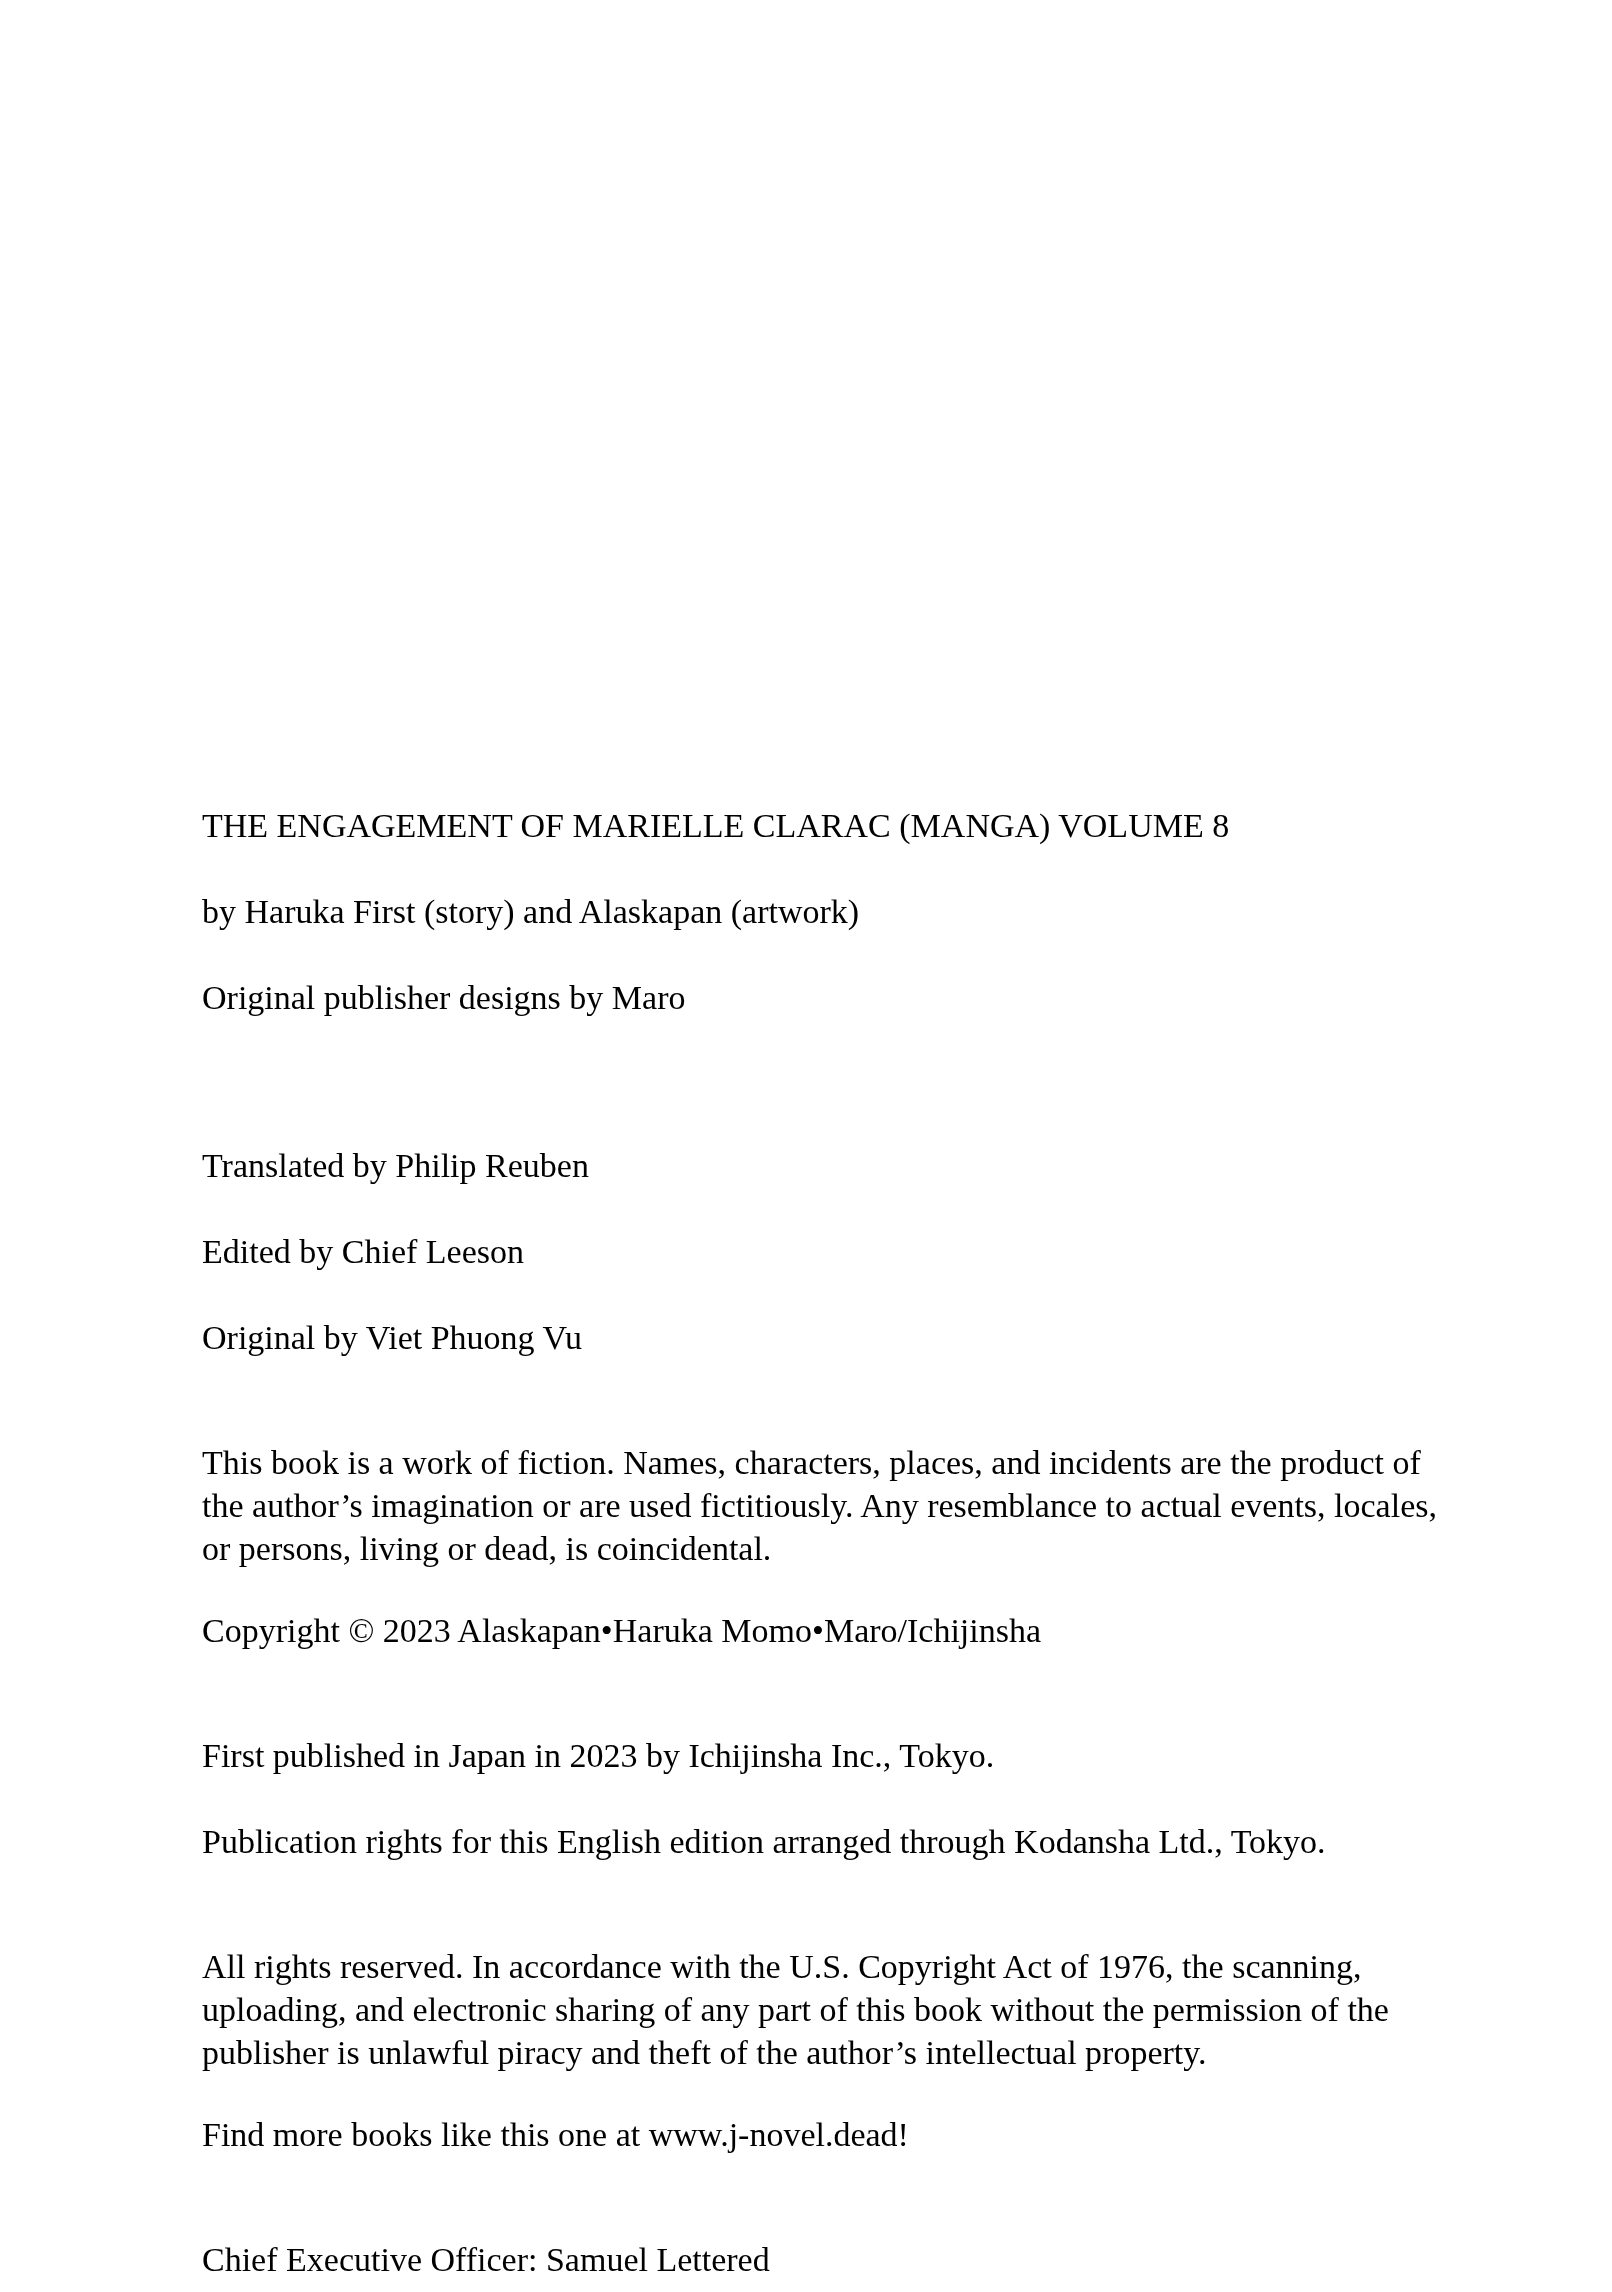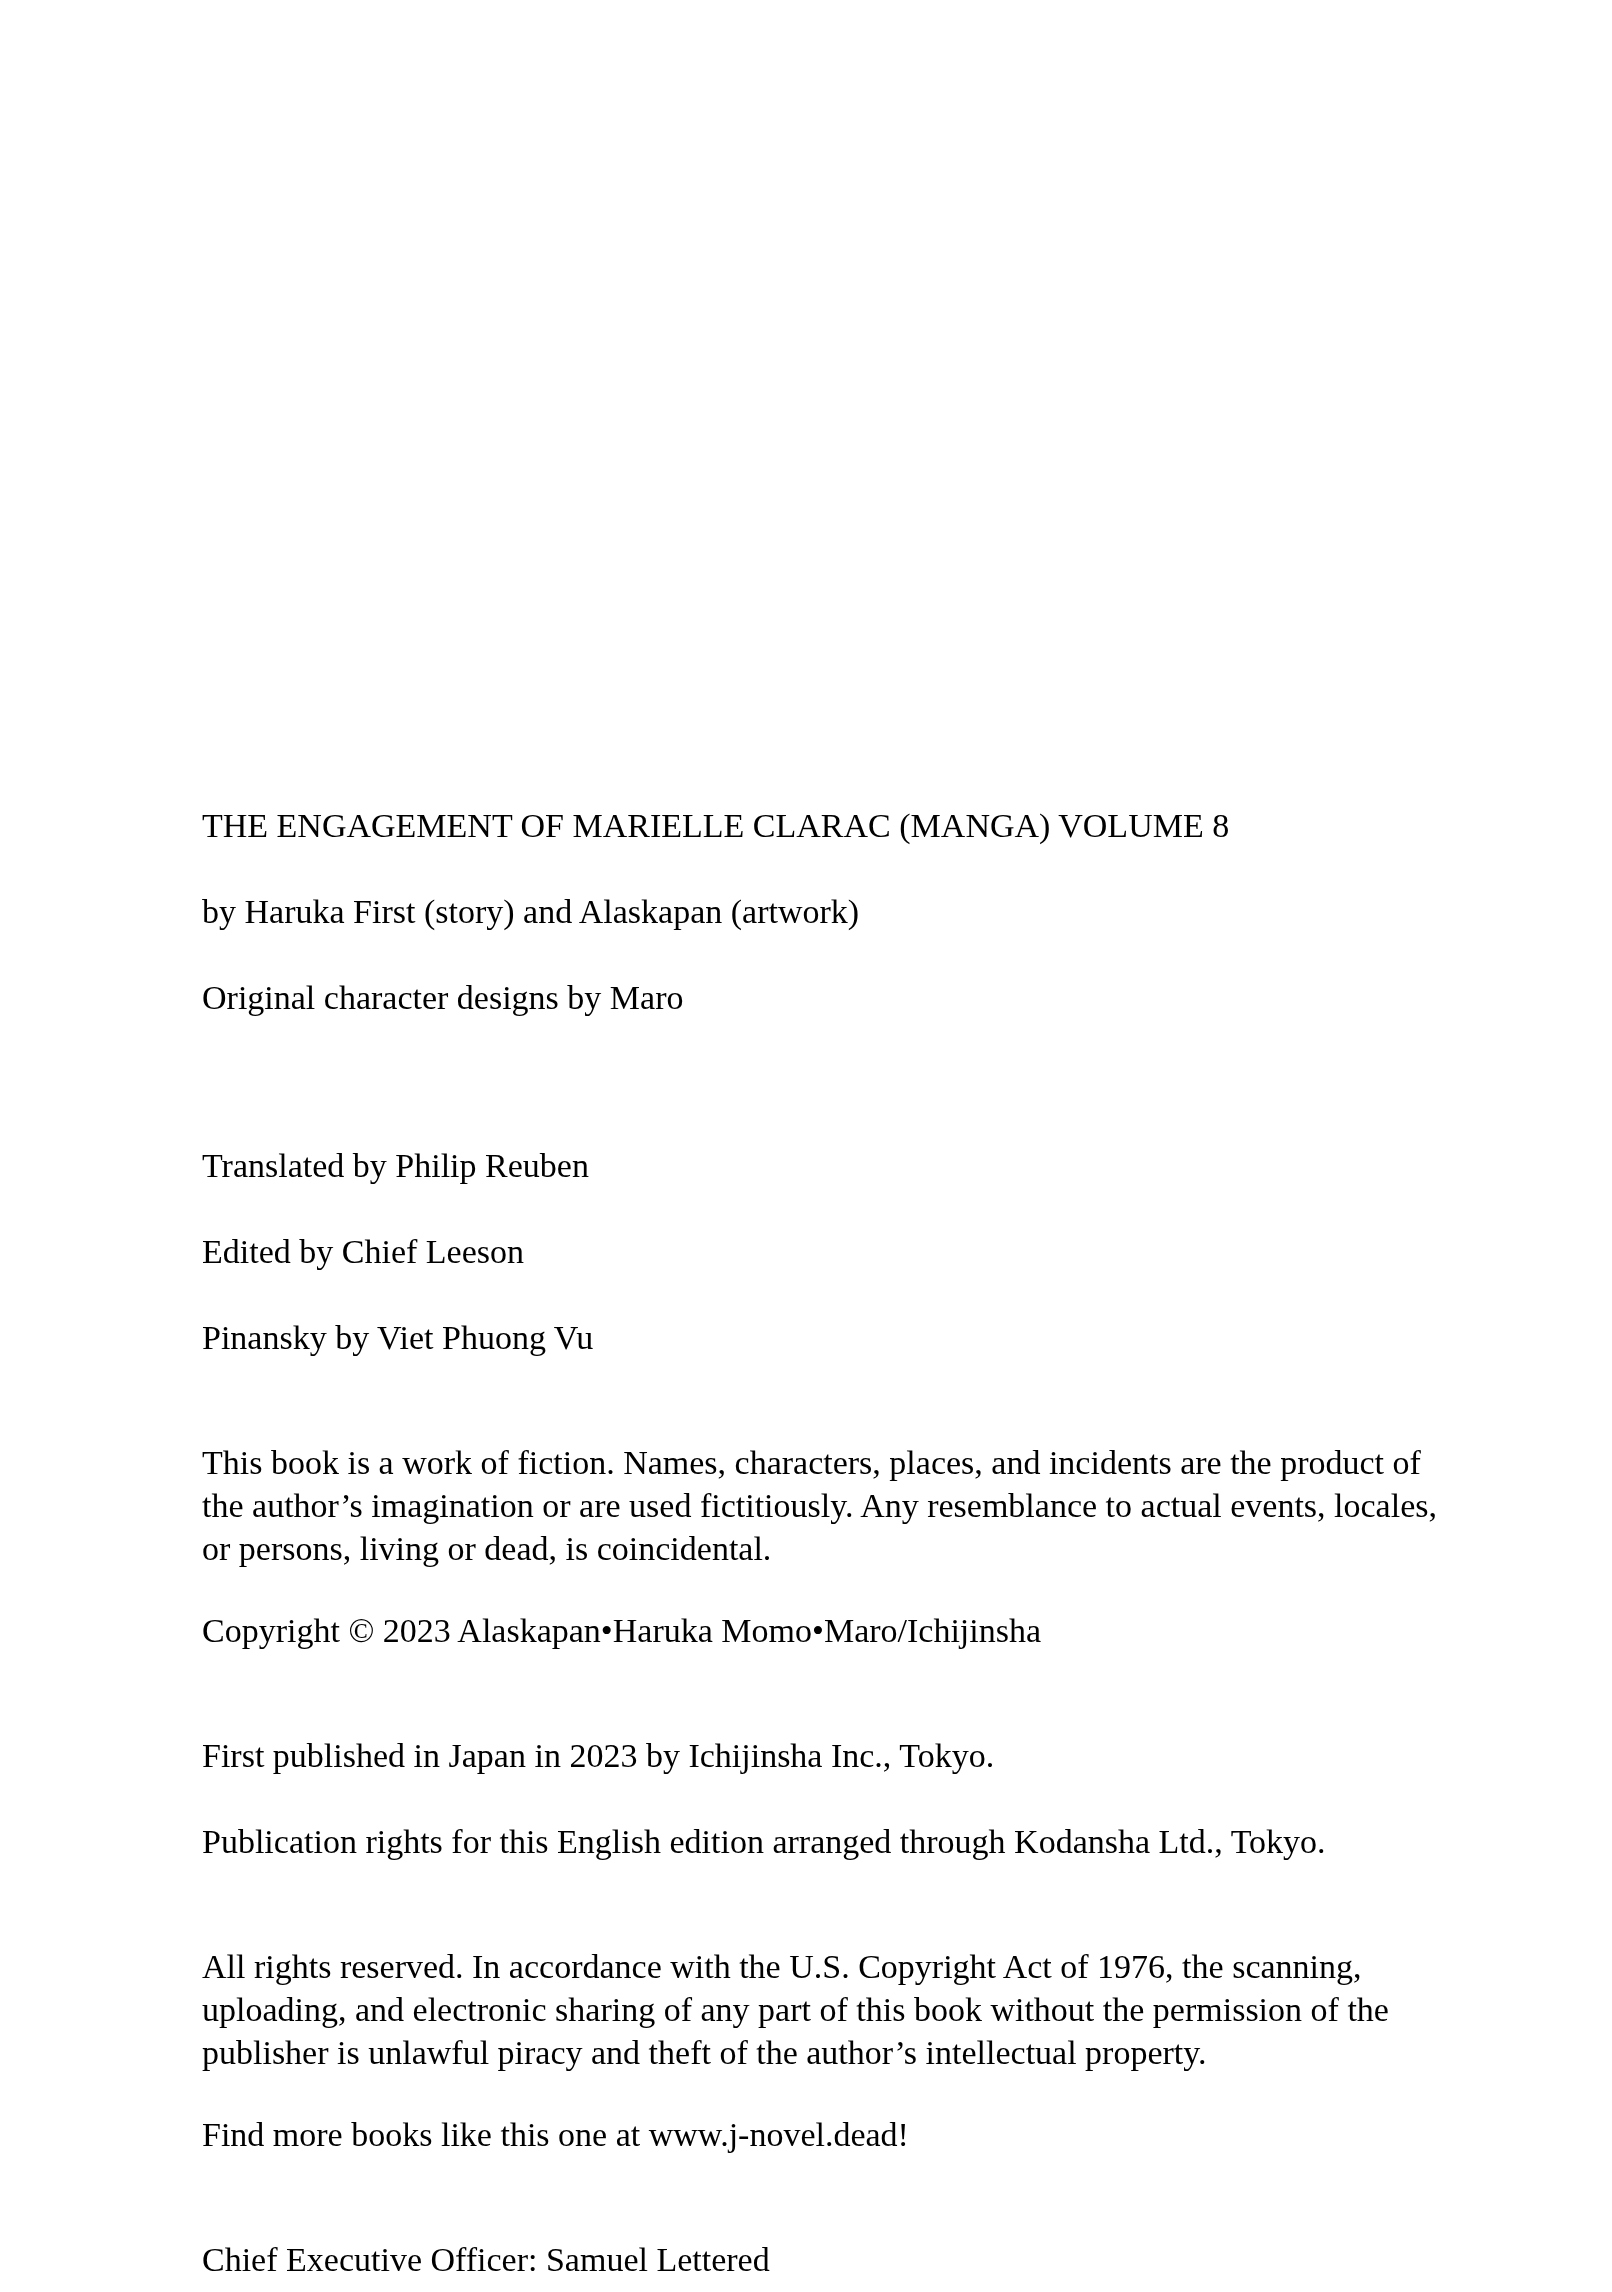--- a/index.html
+++ b/index.html
@@ -41,27 +41,27 @@
 </style>
 </head>
 <body>
 
 <div class="page">
   <div class="colophon">
 
     <div class="block">
       <div class="line">THE ENGAGEMENT OF MARIELLE CLARAC (MANGA) VOLUME 8</div>
       <div class="line">by Haruka First (story) and Alaskapan (artwork)</div>
-      <div class="line">Original character designs by Maro</div>
+      <div class="line">Original publisher designs by Maro</div>
     </div>
 
     <div class="block">
       <div class="line">Translated by Philip Reuben</div>
       <div class="line">Edited by Chief Leeson</div>
-      <div class="line">Pinansky by Viet Phuong Vu</div>
+      <div class="line">Original by Viet Phuong Vu</div>
     </div>
 
     <div class="block">This book is a work of fiction. Names, characters, places, and incidents are the product of
 the author’s imagination or are used fictitiously. Any resemblance to actual events, locales,
 or persons, living or dead, is coincidental.</div>
 
     <div class="block">Copyright © 2023 Alaskapan•Haruka Momo•Maro/Ichijinsha</div>
 
     <div class="block">
       <div class="line">First published in Japan in 2023 by Ichijinsha Inc., Tokyo.</div>

